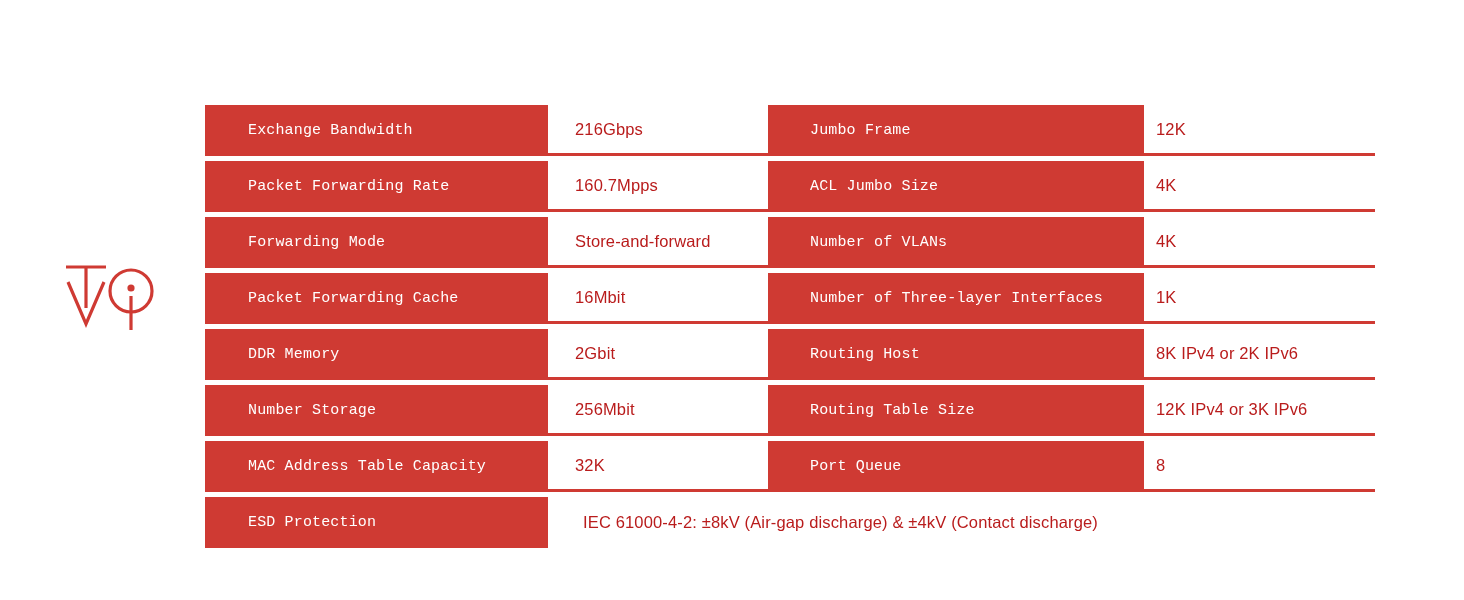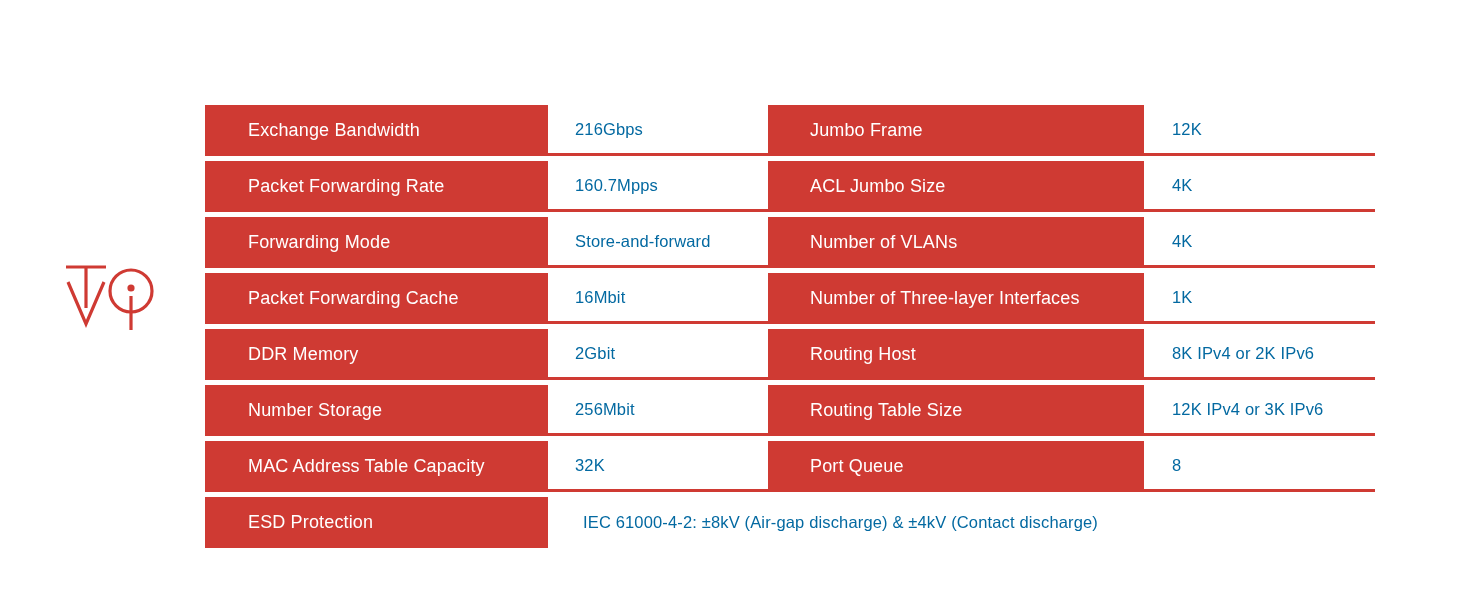--- a/index.html
+++ b/index.html
@@ -38,39 +38,40 @@
     height: 51px;
     margin-bottom: 5px;
   }
   .spec-row:last-child { margin-bottom: 0; }
 
   .label-cell {
     background: #cf3a33;
     color: #ffffff;
     display: flex;
     align-items: center;
-    font-size: 18px;
+    font-size: 15px;
     letter-spacing: 0.15px;
     box-sizing: border-box;
+    font-family: Liberation Mono, monospace;
   }
   .label-cell.left  { width: 343px; padding-left: 43px; }
   .label-cell.right { width: 376px; padding-left: 42px; }
 
   .value-cell {
     background: #ffffff;
-    color: #0369a1;
+    color: #b91c1c;
     display: flex;
     align-items: center;
     font-size: 16.5px;
     letter-spacing: 0.15px;
     box-sizing: border-box;
     border-bottom: 3px solid #cf3a33;
   }
   .value-cell.left  { width: 220px; padding-left: 27px; }
-  .value-cell.right { width: 231px; padding-left: 28px; }
+  .value-cell.right { width: 231px; padding-left: 12px; }
 
   
   .value-cell.wide {
     width: 827px;
     padding-left: 35px;
     border-bottom: none;
   }
 </style>
 </head>
 <body>

